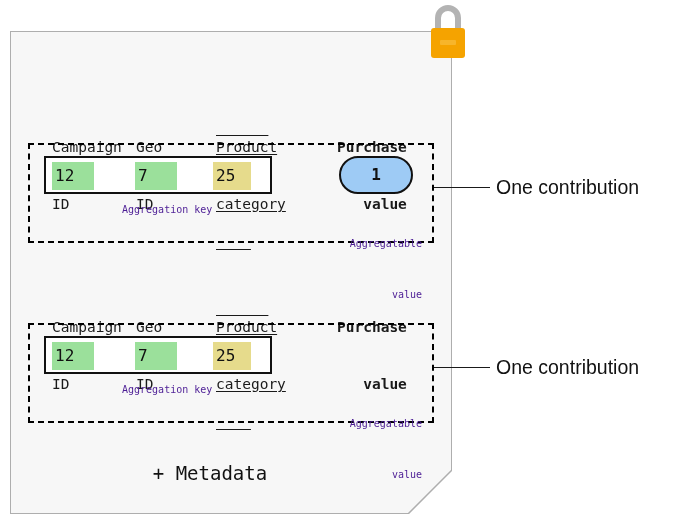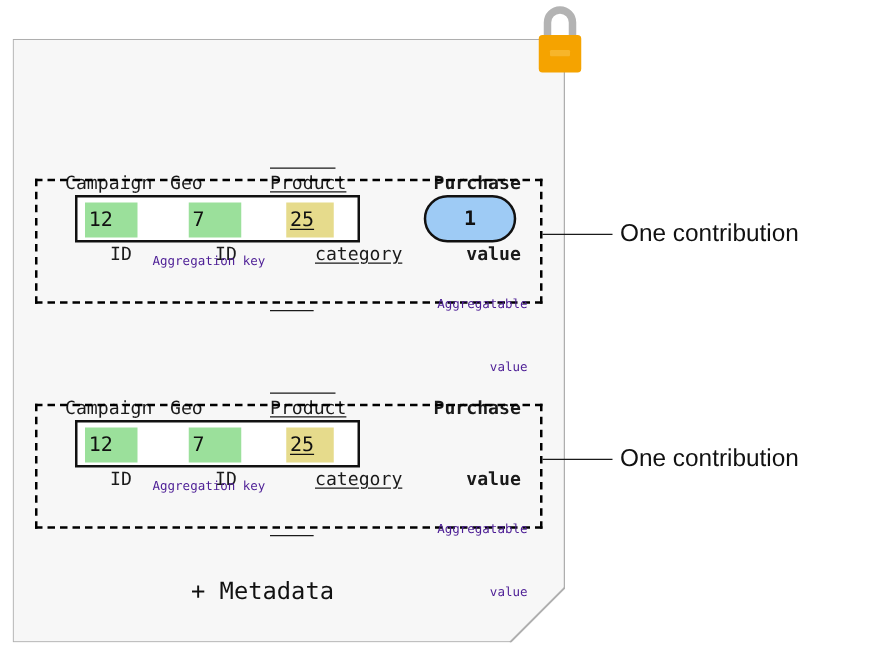--- a/index.html
+++ b/index.html
@@ -82,26 +82,26 @@
     position: absolute;
     top: 0;
     white-space: pre;
   }
   .hdr.campaign { left: 0px; }
   .hdr.geo      { left: 84px; }
   .hdr.product  { left: 164px; text-decoration: underline; text-underline-offset: 2px; }
   .hdr.measure  { left: 285px; font-weight: bold; text-align: right; }
 
   .hdr .l1 { display: block; }
-  .hdr .l2 { display: block; margin-left: 36px; }
+  .hdr .l2 { display: block; }
 
   
   .keybox {
     position: absolute;
-    left: 60px;
+    left: 44px;
     width: 228px;
     height: 38px;
     background: #ffffff;
     border: 2.5px solid #111111;
     box-sizing: border-box;
   }
   .keybox.k1 { top: 156px; }
   .keybox.k2 { top: 336px; }
 
   .chip {
@@ -112,21 +112,21 @@
     font-family: "DejaVu Sans Mono", monospace;
     font-size: 16px;
     color: #111111;
     text-align: left;
     box-sizing: border-box;
     padding-left: 3px;
   }
   .chip.campaign { left: 6px;   width: 42px; background: #9be09b; }
   .chip.geo      { left: 89px;  width: 42px; background: #9be09b; }
   .chip.product  { left: 167px; width: 38px; background: #e6db8c; }
-  .chip.product span { text-decoration: underline; text-underline-offset: 2px; }
+  .chip.product span { text-underline-offset: 2px; }
 
   
   .pill {
     position: absolute;
     width: 74px;
     height: 38px;
     background: #9ecbf5;
     border: 2.5px solid #111111;
     border-radius: 19px;
     box-sizing: border-box;

